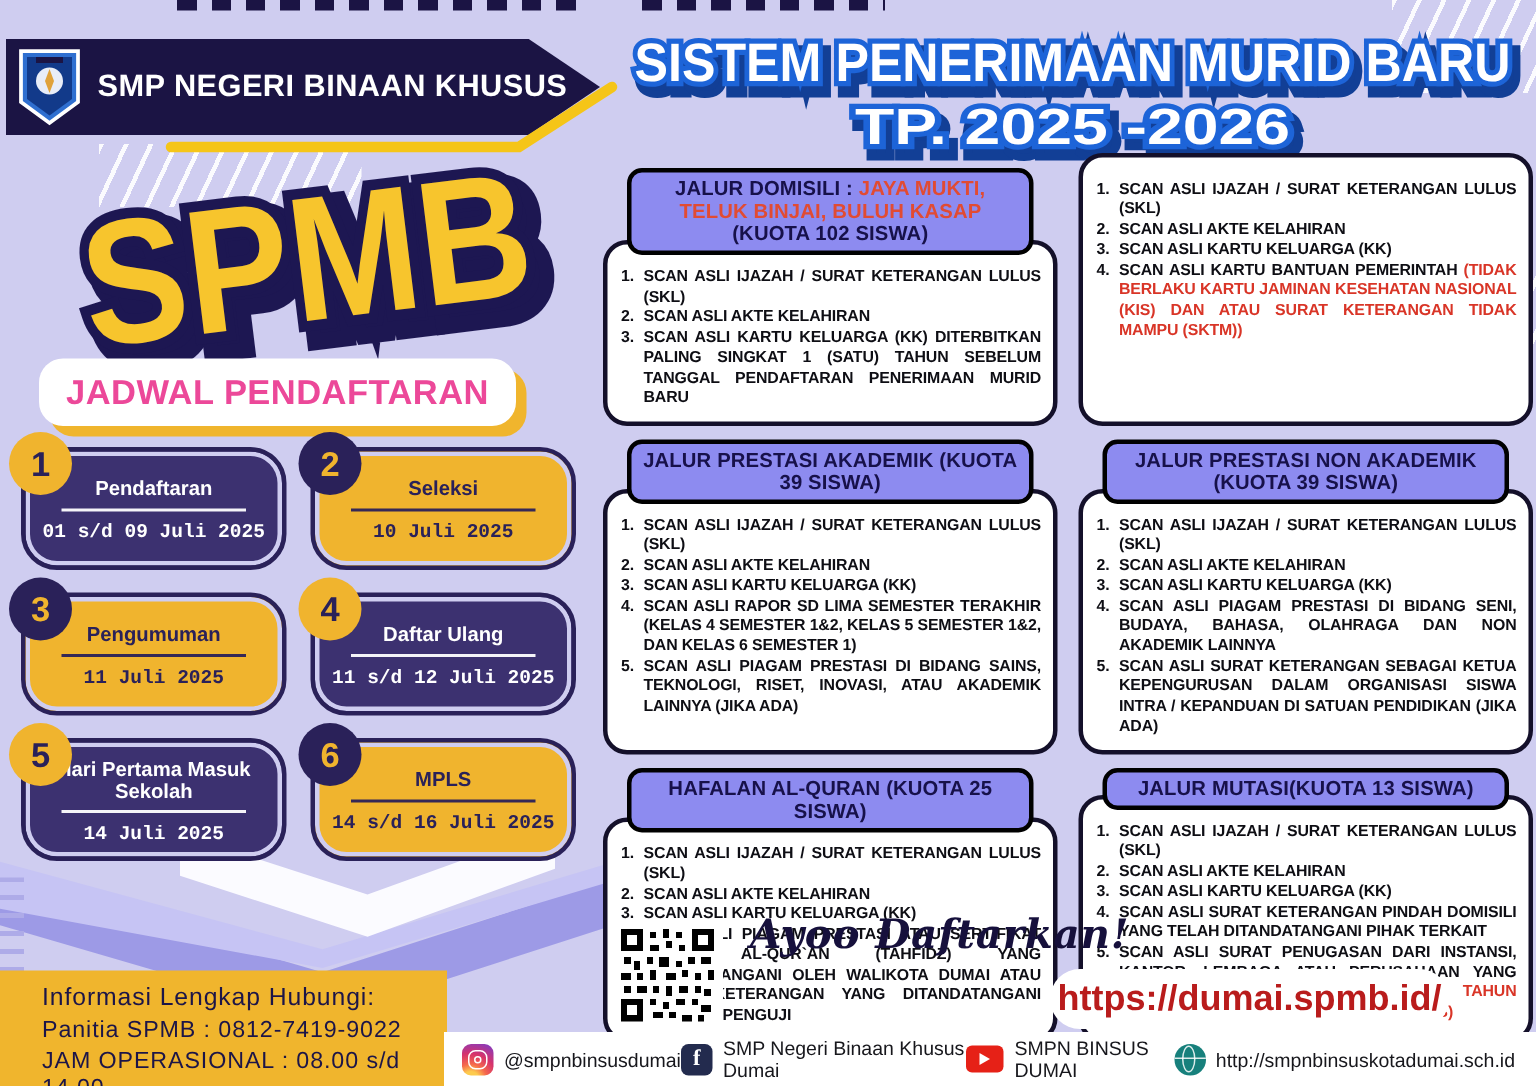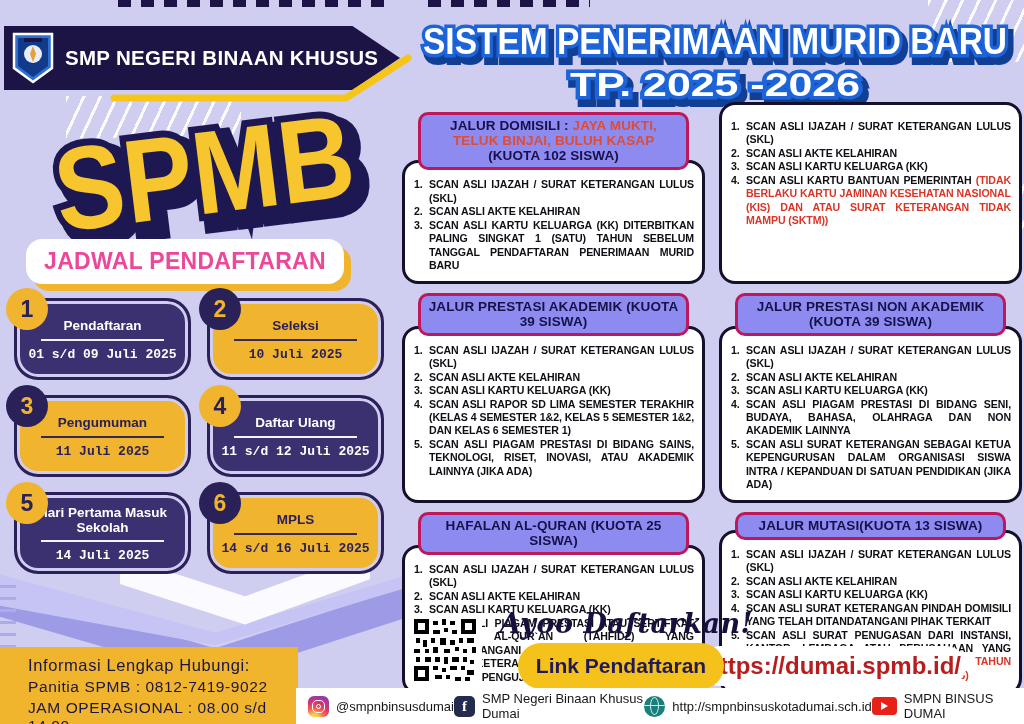--- a/index.html
+++ b/index.html
@@ -45,21 +45,21 @@
   .card .divider{width:82%;height:2px;margin:5px 0 6px;background:currentColor;opacity:.95;}
   .card .date{font-size:13px;font-weight:800;white-space:nowrap;font-family:Liberation Mono, monospace;}
   .badge{position:absolute;top:-13px;left:-11px;width:42px;height:42px;border-radius:50%;
     display:flex;align-items:center;justify-content:center;font-size:23px;font-weight:800;z-index:3;}
   .badge.b-yellow{background:#f0b42e;color:#2a2159;}
   .badge.b-dark{background:#2a2159;color:#f0b42e;}
 
   
   .panels{position:absolute;left:402px;top:112px;width:620px;display:grid;grid-template-columns:1fr 1fr;column-gap:14px;row-gap:9px;}
   .panel{display:flex;flex-direction:column;}
-  .panel-header{position:relative;z-index:2;margin:0 16px;background:#8d8bf0;border:3px solid #be185d;border-radius:10px;
+  .panel-header{position:relative;z-index:2;margin:0 16px;background:#8d8bf0;border:3px solid #000000;border-radius:10px;
     padding:3px 6px 4px;text-align:center;font-weight:800;font-size:13.5px;line-height:1.12;color:#17114a;letter-spacing:.1px;}
   .panel-body{flex:1;margin-top:-10px;background:#fff;border:3px solid #14102a;border-radius:16px;padding:15px 8px 8px 9px;box-sizing:border-box;}
   .p-item{display:flex;font-size:10.6px;font-weight:700;line-height:1.27;color:#0e0e14;letter-spacing:-.1px;}
   .p-num{flex:0 0 15px;}
   .p-txt{flex:1;text-align:justify;}
   .red{color:#d93527;}
   .panel-header .red{color:#e14b33;}
 
   
   .qr-box{position:absolute;left:408px;top:613px;width:74px;height:74px;background:#fff;display:flex;align-items:center;justify-content:center;}
@@ -354,41 +354,40 @@
           <rect x="10" y="26" width="3" height="2"></rect>
         <rect x="15" y="26" width="2" height="2"></rect>
           <rect x="19" y="27" width="3" height="2"></rect>
           <rect x="24" y="27" width="2" height="2"></rect>
       </g>
     </svg>
   </div>
   <div class="ayoo">Ayoo Daftarkan!</div>
   <div class="link-row">
     <div class="link-white">https://dumai.spmb.id/</div>
-    <div class="link-yellow">Link Pendaftaran</div>
   </div>
 
   <div class="contact">
     <div class="c1">Informasi Lengkap Hubungi:</div>
     <div class="c2">Panitia SPMB : 0812-7419-9022</div>
     <div class="c3">JAM OPERASIONAL : 08.00 s/d 14.00</div>
   </div>
 
   <div class="footer" id="footer">
       <div class="f-item">
         <span class="icon instagram-icon"></span>
         <span>@smpnbinsusdumai</span>
       </div>
       <div class="f-item">
         <span class="icon facebook-icon"></span>
         <span>SMP Negeri Binaan Khusus Dumai</span>
       </div>
       <div class="f-item">
+        <span class="icon youtube-icon"></span>
+        <span>SMPN BINSUS DUMAI</span>
+      </div>
+      <div class="f-item">
         <span class="icon globe-icon"></span>
         <span>http://smpnbinsuskotadumai.sch.id</span>
       </div>
-      <div class="f-item">
-        <span class="icon youtube-icon"></span>
-        <span>SMPN BINSUS DUMAI</span>
-      </div>
     </div>
 
 </div>
 
 </body></html>

